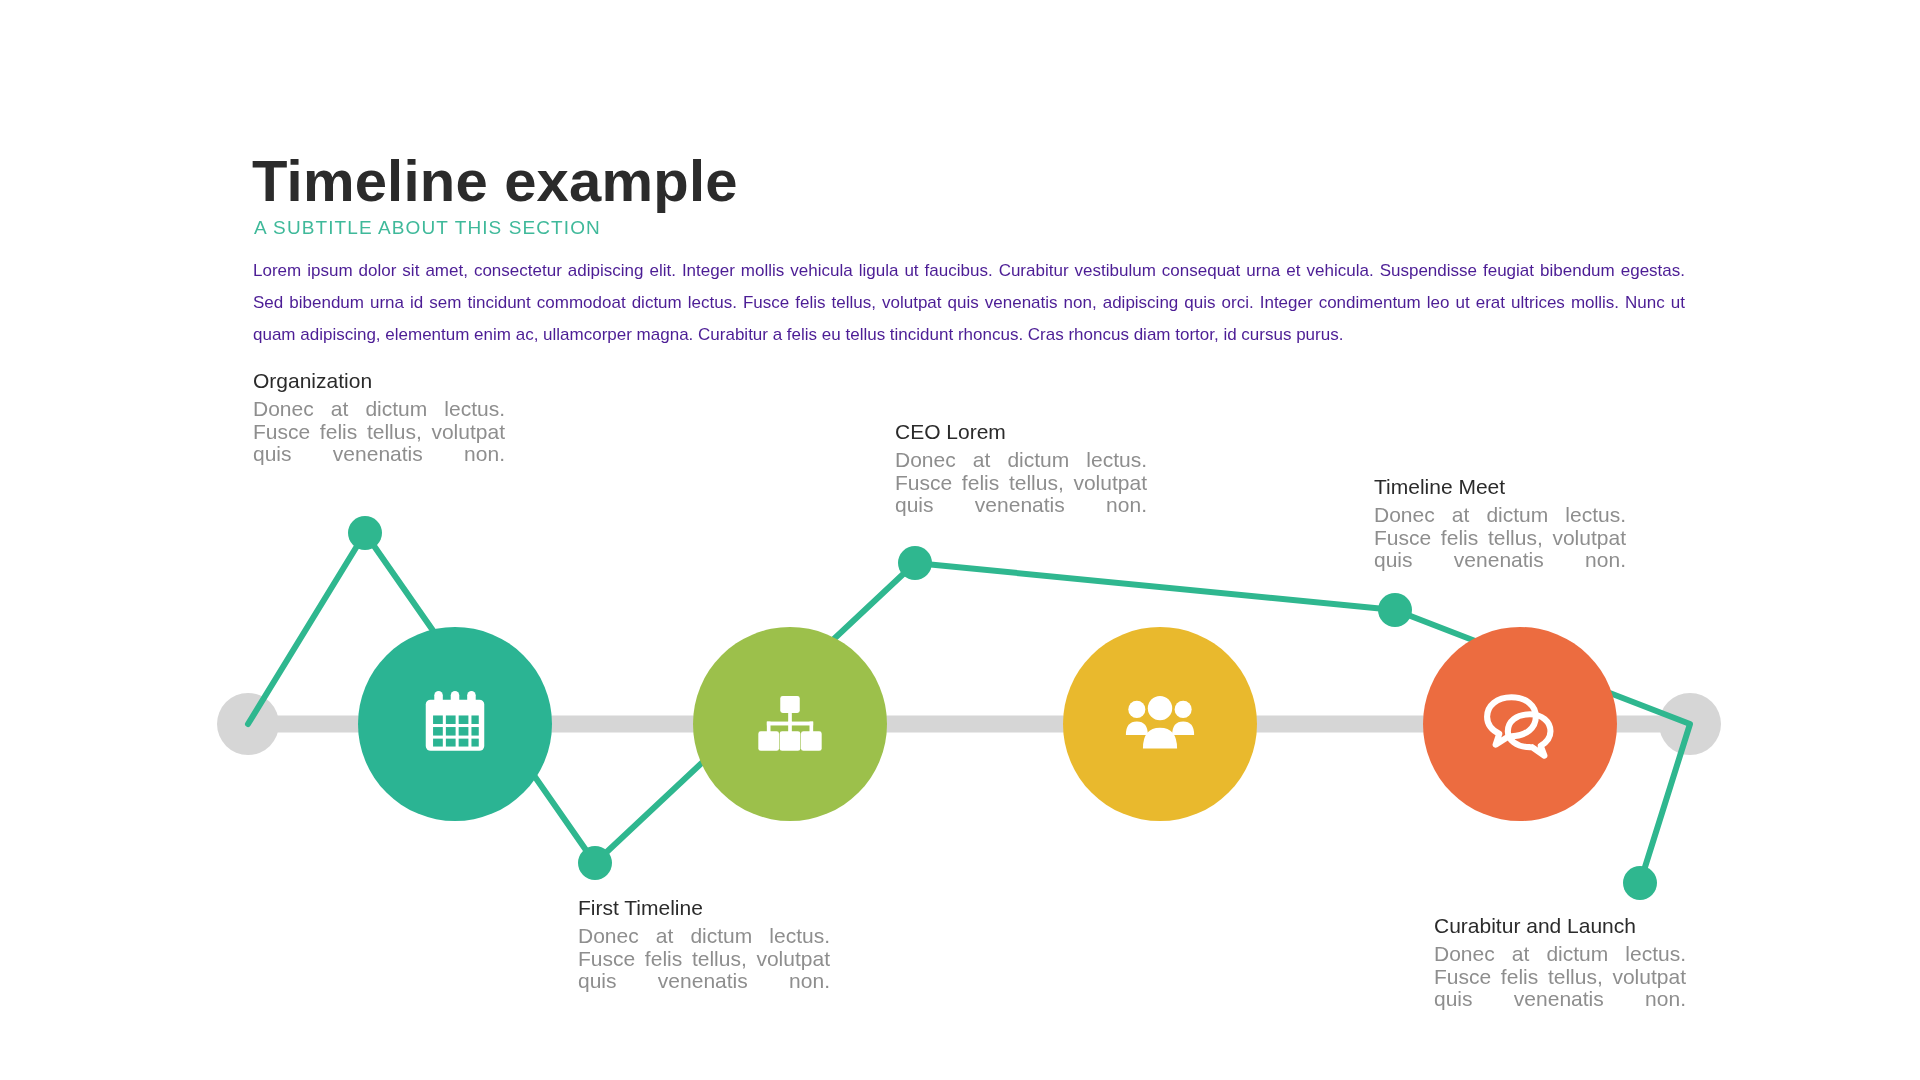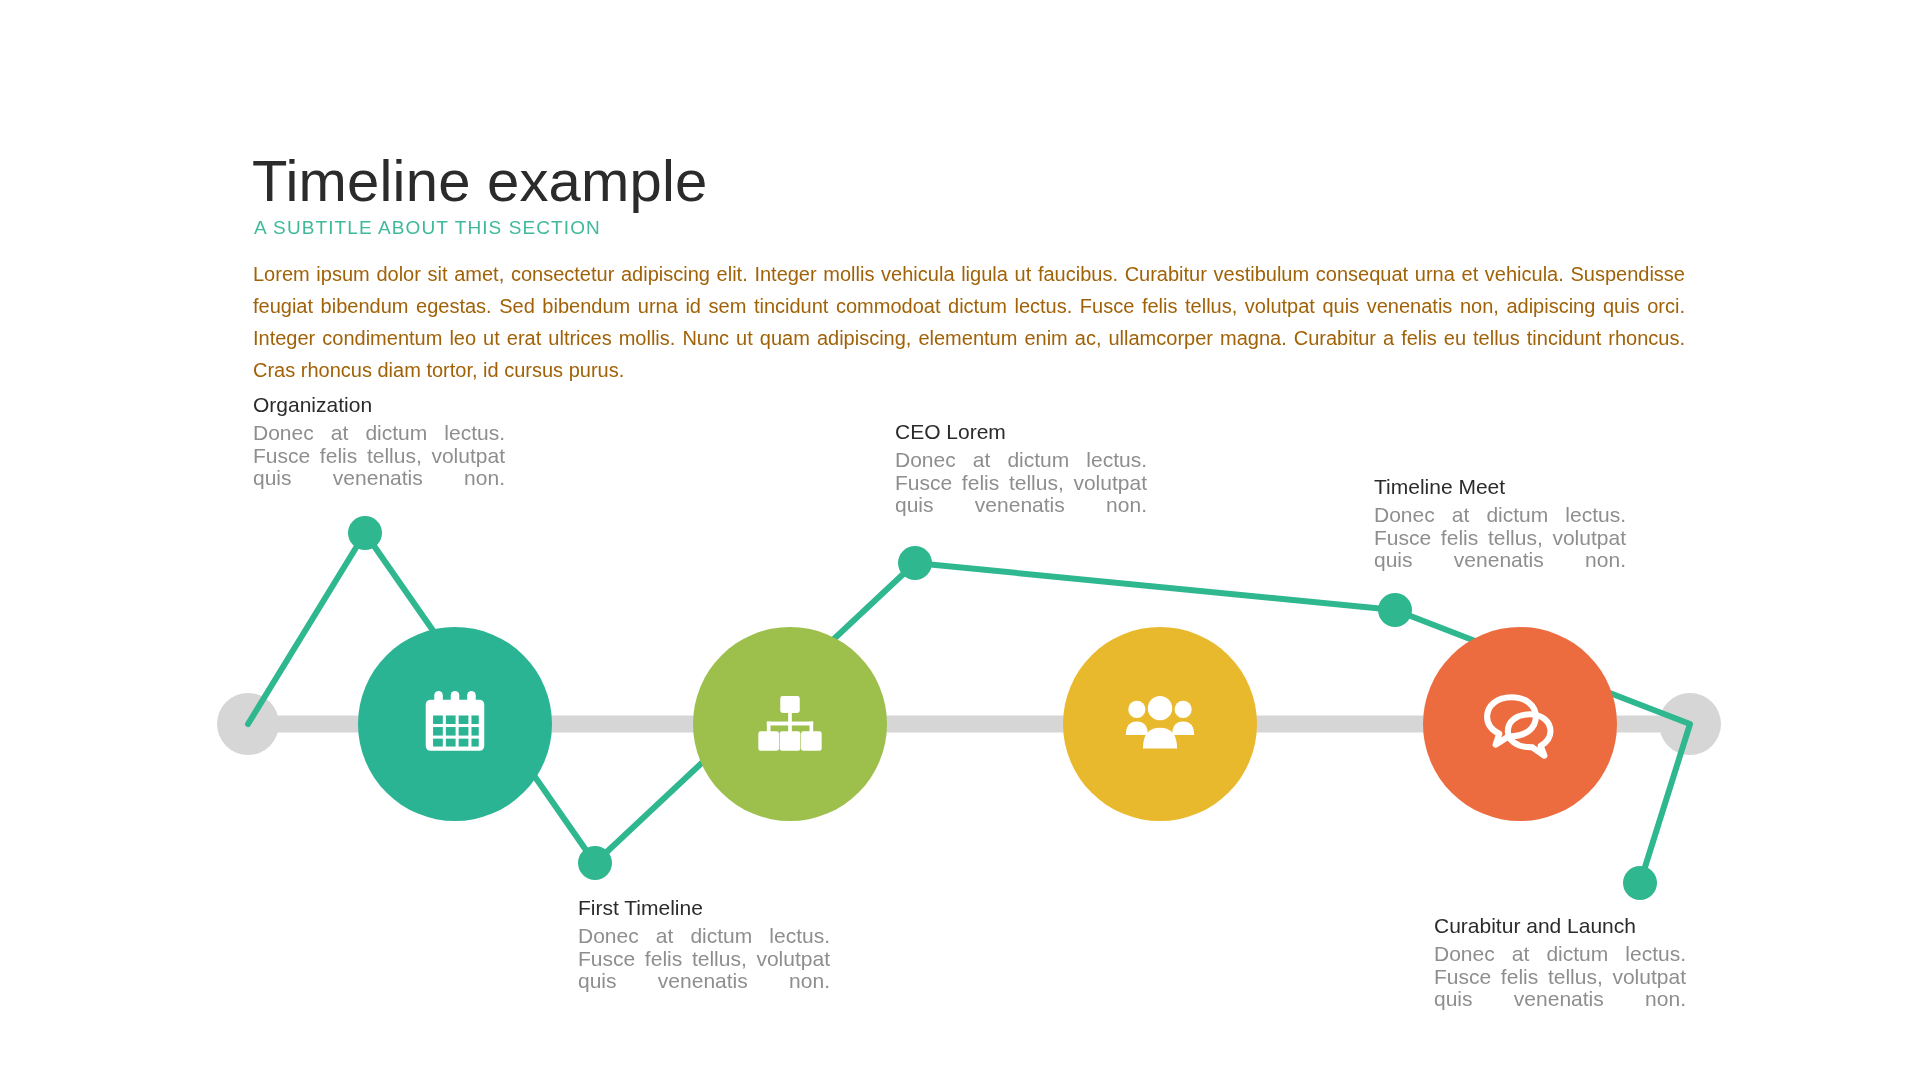--- a/index.html
+++ b/index.html
@@ -21,21 +21,21 @@
     height: 1080px;
     background: #ffffff;
   }
 
   
   .page-title {
     position: absolute;
     left: 252px;
     top: 112px;
     font-size: 58px;
-    font-weight: 400;
+    font-weight: 700;
     color: #2b2b2b;
     letter-spacing: 0.2px;
     line-height: 1.05;
     white-space: nowrap;
   }
   .page-subtitle {
     position: absolute;
     left: 254px;
     top: 198px;
     font-size: 19px;
@@ -43,23 +43,23 @@
     color: #3fb99a;
     letter-spacing: 1.1px;
     white-space: nowrap;
     margin-top: 19px;
   }
   .page-body {
     position: absolute;
     left: 253px;
     top: 238px;
     width: 1432px;
-    font-size: 20px;
+    font-size: 17px;
     line-height: 32px;
-    color: #a16207;
+    color: #4c1d95;
     text-align: justify;
   }
 
   
   .timeline {
     position: absolute;
     left: 0;
     top: 0;
     width: 1920px;
     height: 1080px;
@@ -206,21 +206,21 @@
 
           <path d="M25 10 C13 10 5 17 5 26 C5 32 9 37 15 40 L12 49 L23 42
                    C23.7 42.1 24.3 42 25 42 C37 42 45 35 45 26 C45 17 37 10 25 10 Z"></path>
 
           <path d="M40 24 C50 24 57 30 57 38 C57 43 54 47 49 50 L52 58 L42 51
                    C41.3 51.1 40.7 51 40 51 C29 51 22 45 22 38 C22 30 29 24 40 24 Z"></path>
         </g>
       </svg>
     </div>
 
-    <div class="caption" style="left:253px; top:392px;">
+    <div class="caption" style="left:253px; top:368px;">
       <div class="caption-title">Organization</div>
       <div class="caption-text">Donec at dictum lectus. Fusce felis tellus, volutpat quis venenatis non.</div>
     </div>
 
     <div class="caption" style="left:895px; top:419px;">
       <div class="caption-title">CEO Lorem</div>
       <div class="caption-text">Donec at dictum lectus. Fusce felis tellus, volutpat quis venenatis non.</div>
     </div>
 
     <div class="caption" style="left:1374px; top:474px;">

